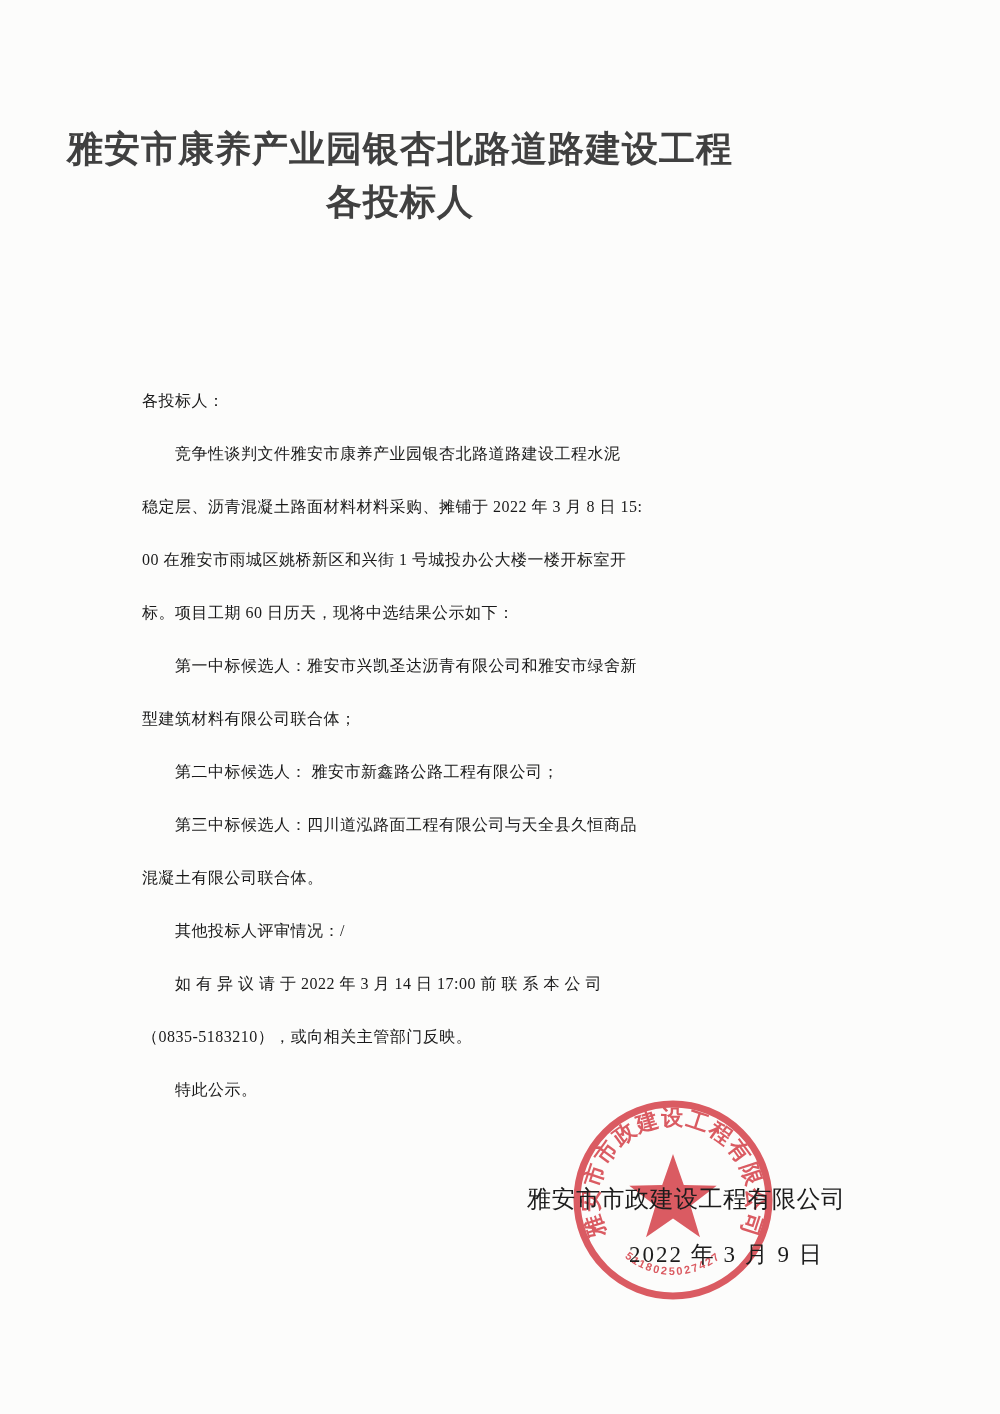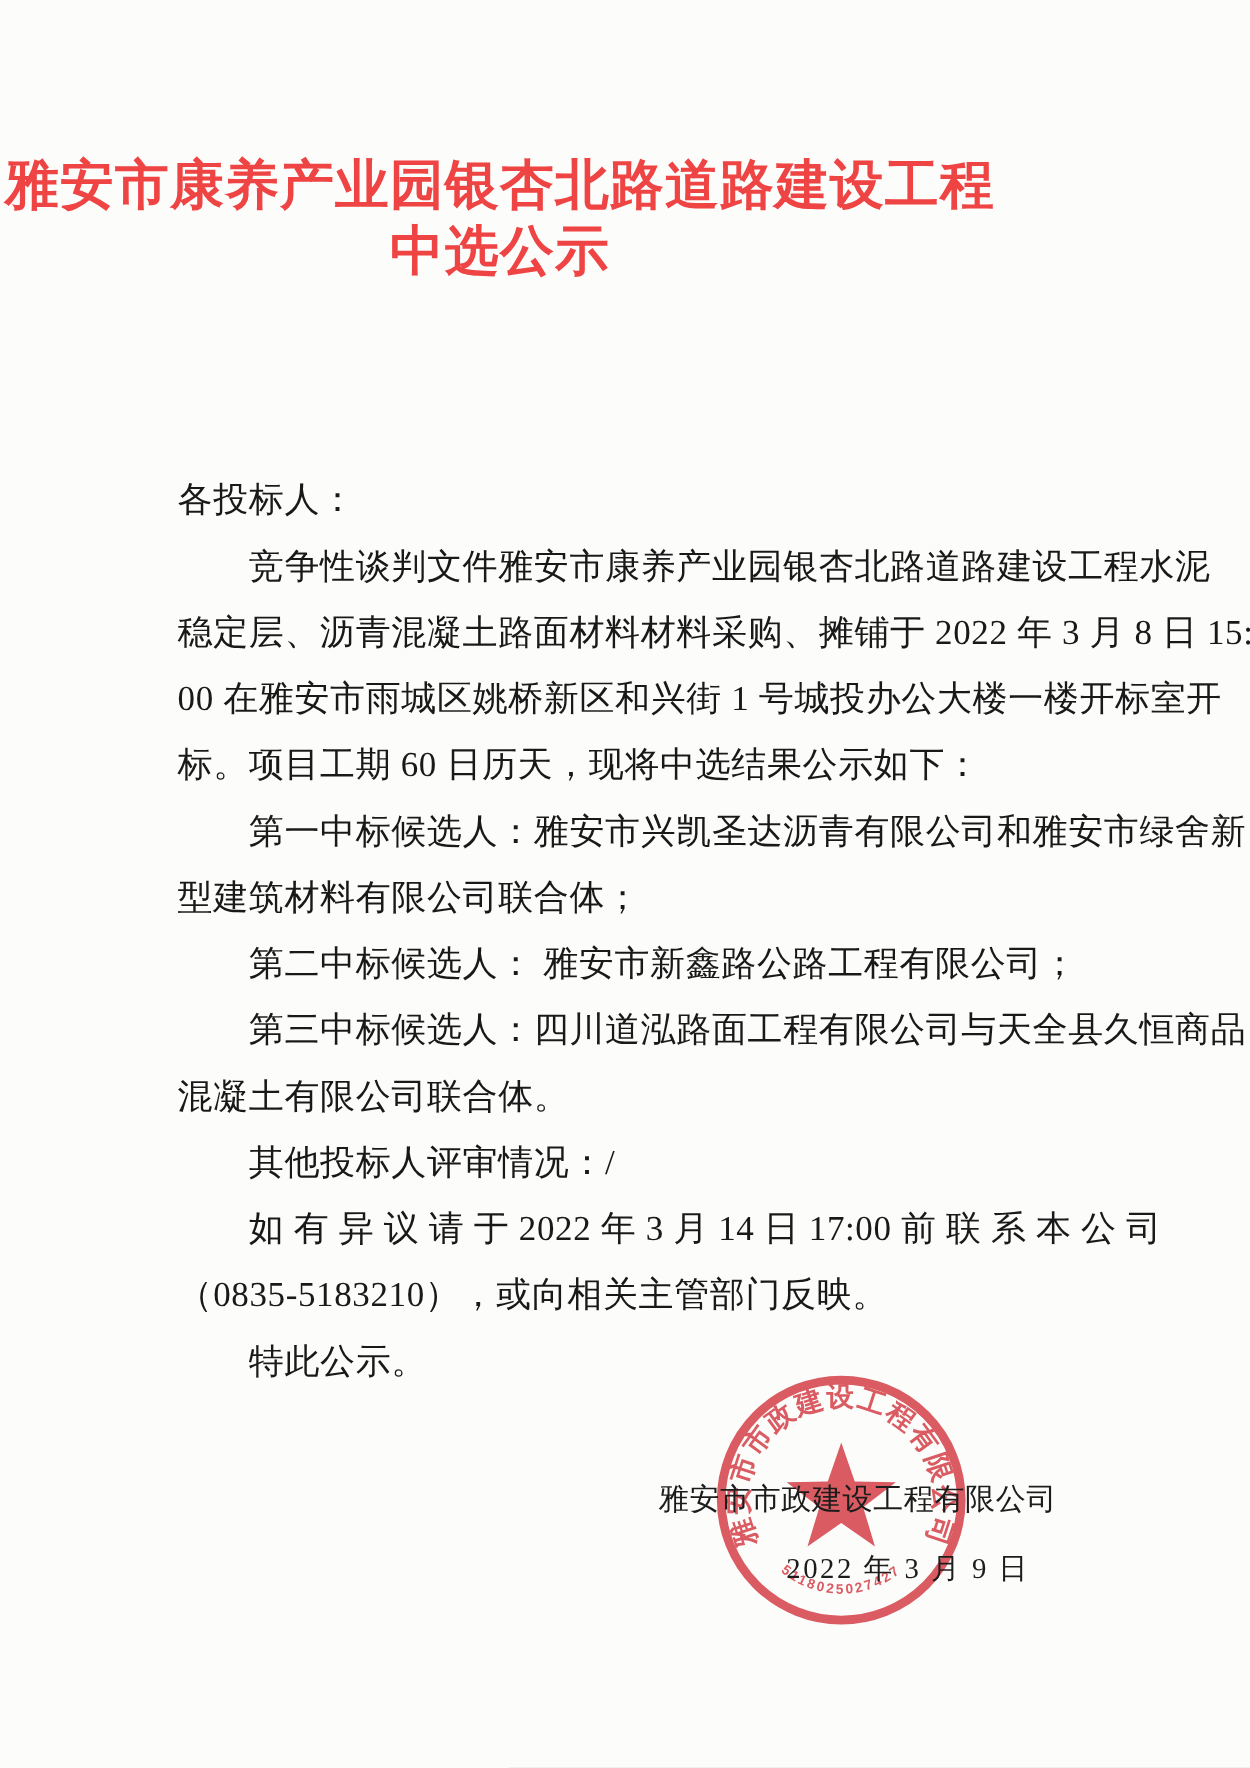--- a/index.html
+++ b/index.html
@@ -17,32 +17,32 @@
     color: #1a1a1a;
   }
   .doc-title {
     position: absolute;
     left: 0;
     top: 122px;
     width: 800px;
     text-align: center;
     font-family: "Liberation Sans", sans-serif;
     font-weight: 700;
-    font-size: 43px;
+    font-size: 36px;
     line-height: 53px;
-    color: #ef4444;
+    color: #404040;
     letter-spacing: 1px;
   }
   .doc-body {
     position: absolute;
     left: 142px;
     top: 374px;
     width: 724px;
     font-family: "Liberation Serif", serif;
-    font-size: 28px;
+    font-size: 16px;
     line-height: 53px;
     letter-spacing: 0.5px;
     color: #191919;
     white-space: pre-wrap;
   }
   .body-line {
     height: 53px;
     white-space: pre;
   }
   .sig-company {
@@ -88,21 +88,21 @@
     letter-spacing: 2px;
   }
 </style>
 </head>
 <body>
 
 <div class="page">
 
   <div class="doc-title">
     <div>雅安市康养产业园银杏北路道路建设工程</div>
-    <div>中选公示</div>
+    <div>各投标人</div>
   </div>
 
   <div class="doc-body"><div class="body-line">各投标人：</div><div class="body-line">　　竞争性谈判文件雅安市康养产业园银杏北路道路建设工程水泥</div><div class="body-line">稳定层、沥青混凝土路面材料材料采购、摊铺于 2022 年 3 月 8 日 15:</div><div class="body-line">00 在雅安市雨城区姚桥新区和兴街 1 号城投办公大楼一楼开标室开</div><div class="body-line">标。项目工期 60 日历天，现将中选结果公示如下：</div><div class="body-line">　　第一中标候选人：雅安市兴凯圣达沥青有限公司和雅安市绿舍新</div><div class="body-line">型建筑材料有限公司联合体；</div><div class="body-line">　　第二中标候选人： 雅安市新鑫路公路工程有限公司；</div><div class="body-line">　　第三中标候选人：四川道泓路面工程有限公司与天全县久恒商品</div><div class="body-line">混凝土有限公司联合体。</div><div class="body-line">　　其他投标人评审情况：/</div><div class="body-line">　　如 有 异 议 请 于 2022 年 3 月 14 日 17:00 前 联 系 本 公 司</div><div class="body-line">（0835-5183210），或向相关主管部门反映。</div><div class="body-line">　　特此公示。</div></div>
 
   <svg class="seal" viewBox="-110 -110 220 220" xmlns="http://www.w3.org/2000/svg">
     <circle cx="0" cy="0" r="96" fill="none" stroke-width="7" stroke="#d6454d"></circle>
     <path id="seal-arc-top" d="M -68.8,30 A 75,75 0 1 1 68.8,30" fill="none"></path>
     <path id="seal-arc-bottom" d="M -52,54 A 75,75 0 0 0 52,54" fill="none"></path>
     <text class="arc-company" text-anchor="middle" fill="#d6454d">
       <textPath href="#seal-arc-top" startOffset="50%">雅安市市政建设工程有限公司</textPath>

